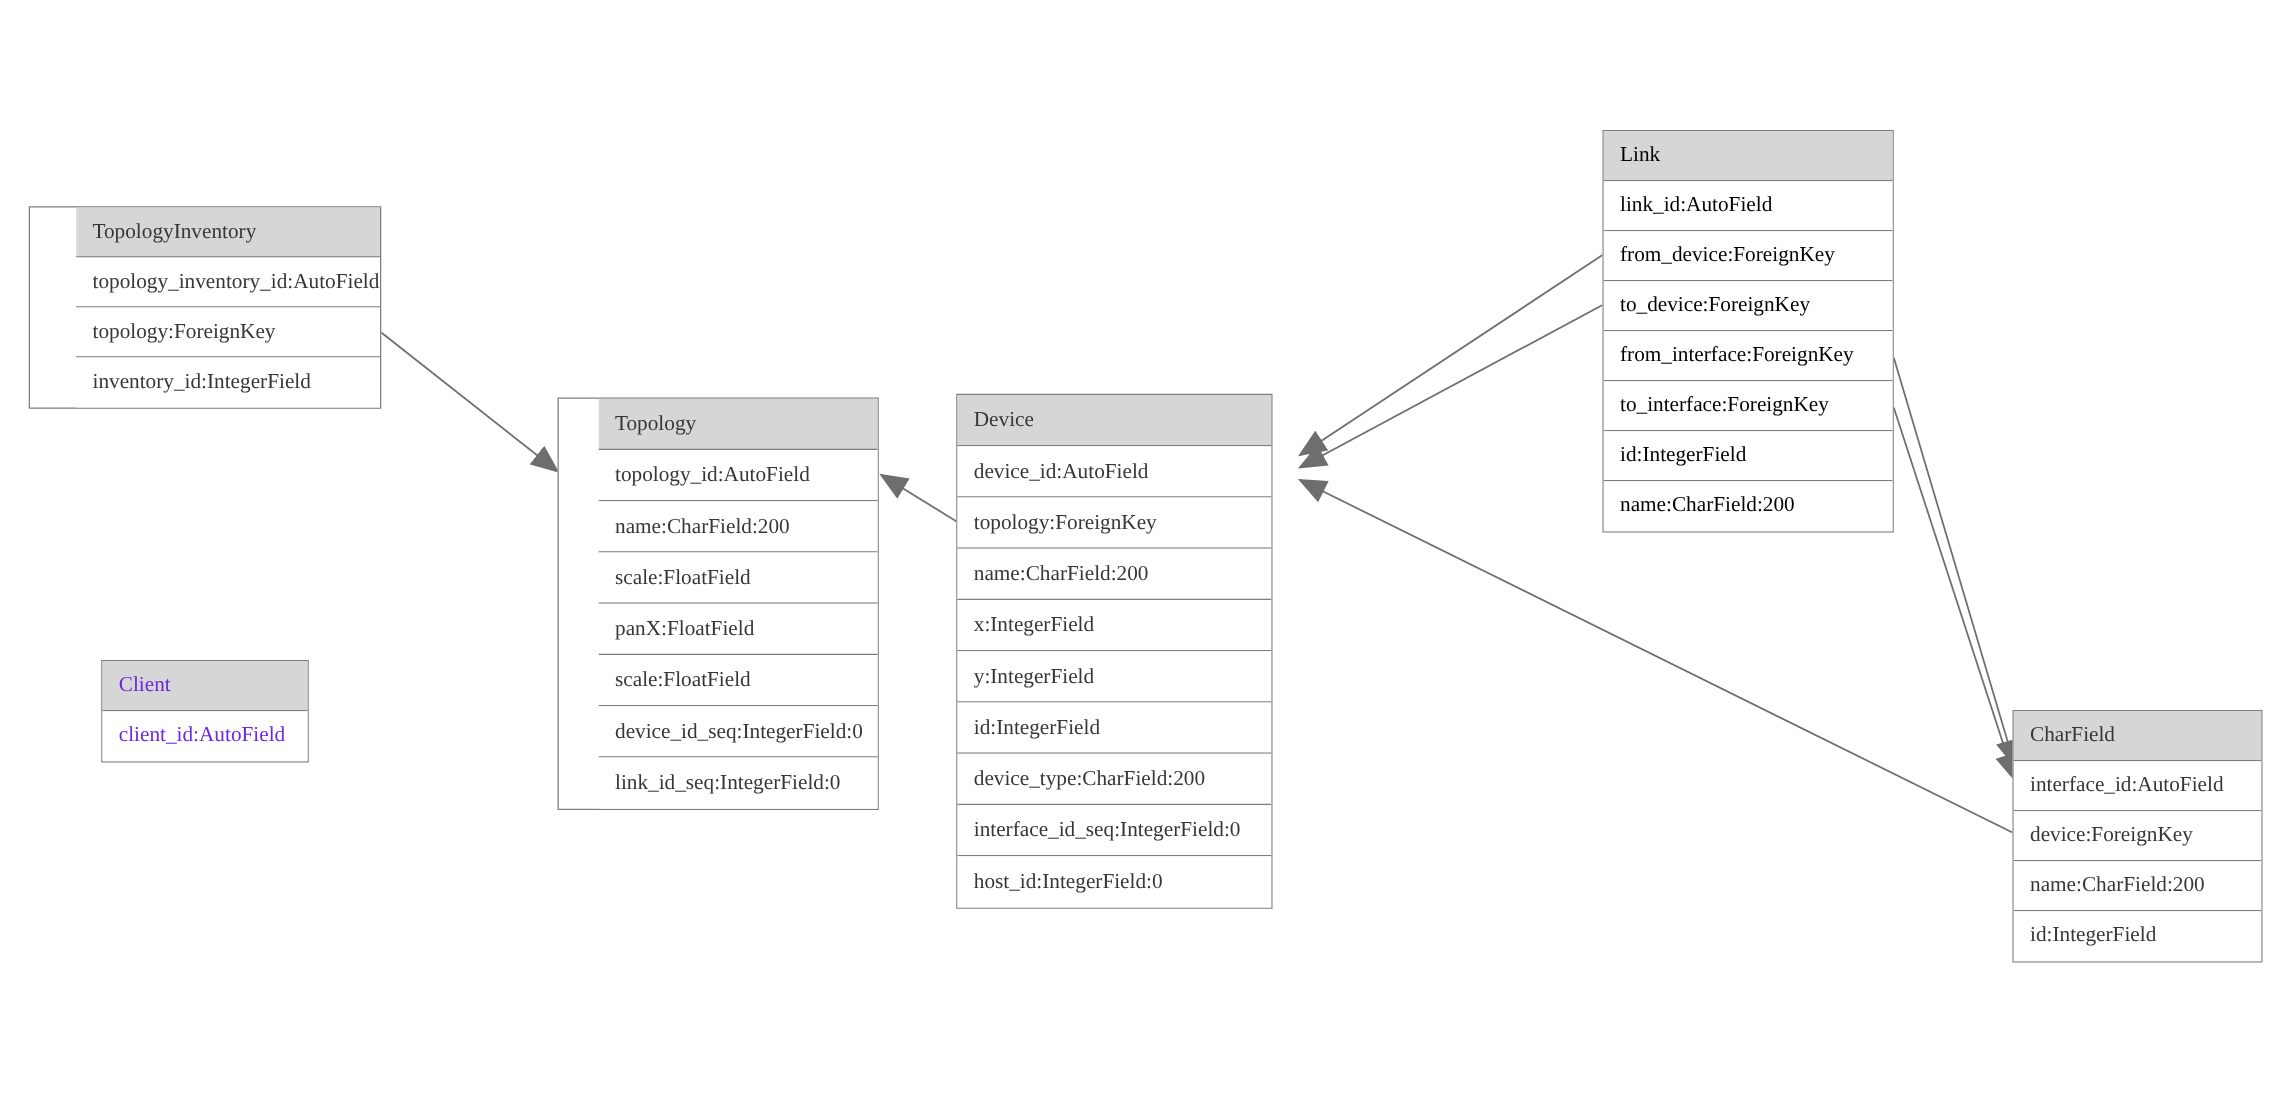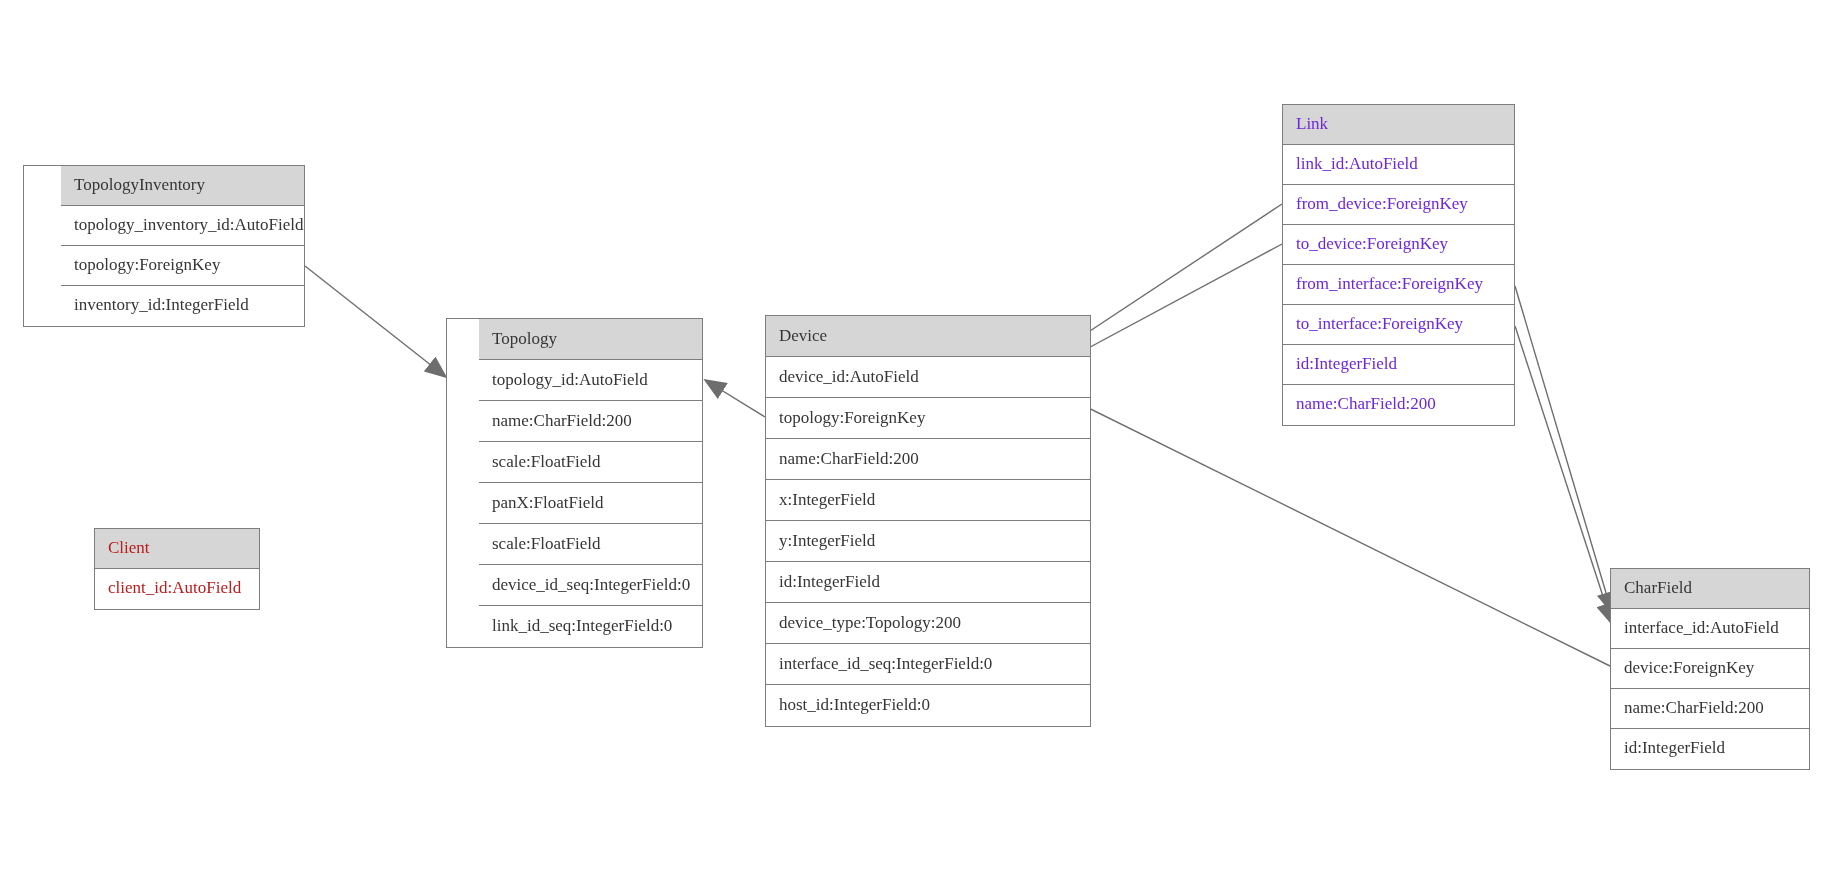--- a/index.html
+++ b/index.html
@@ -51,21 +51,21 @@
     padding: 0 4px 0 13px;
     white-space: nowrap;
     overflow: hidden;
   }
   .ent-row:last-child { border-bottom: none; }
 
   
   #e-topologyinventory { left: 23px;   top: 165px; width: 282px; }
   #e-topology          { left: 446px;  top: 318px; width: 257px; padding-left: 32px; --rh: 41px; }
   #e-client            { left: 81px;   top: 528px; width: 166px; }
-  #e-device            { left: 765px;  top: 315px; width: 326px; --rh: 41px; }
+  #e-device            { left: 765px;  top: 315px; width: 253px; --rh: 41px; }
   #e-link              { left: 1282px; top: 104px; width: 233px; }
   #e-interface         { left: 1610px; top: 568px; width: 200px; }
 
   .rel-line {
     stroke: #6e6e6e;
     stroke-width: 1.4;
     fill: none;
   }
 </style>
 </head>
@@ -98,37 +98,37 @@
   <div class="entity" id="e-topology" style="border-color: rgb(125, 125, 125); color: rgb(54, 54, 54);">
       <div class="ent-header">Topology</div>
       <div class="ent-row">topology_id:AutoField</div>
       <div class="ent-row">name:CharField:200</div>
       <div class="ent-row">scale:FloatField</div>
       <div class="ent-row">panX:FloatField</div>
       <div class="ent-row">scale:FloatField</div>
       <div class="ent-row">device_id_seq:IntegerField:0</div>
       <div class="ent-row">link_id_seq:IntegerField:0</div>
     </div>
-  <div class="entity" id="e-client" style="border-color: rgb(125, 125, 125); color: #b91c1c; margin-left: 13px;">
+  <div class="entity" id="e-client" style="border-color: rgb(125, 125, 125); color: #6d28d9;">
       <div class="ent-header">Client</div>
       <div class="ent-row">client_id:AutoField</div>
     </div>
   <div class="entity" id="e-device" style="border-color: rgb(125, 125, 125); color: rgb(54, 54, 54);">
       <div class="ent-header">Device</div>
       <div class="ent-row">device_id:AutoField</div>
       <div class="ent-row">topology:ForeignKey</div>
       <div class="ent-row">name:CharField:200</div>
       <div class="ent-row">x:IntegerField</div>
       <div class="ent-row">y:IntegerField</div>
       <div class="ent-row">id:IntegerField</div>
-      <div class="ent-row">device_type:Topology:200</div>
+      <div class="ent-row">device_type:CharField:200</div>
       <div class="ent-row">interface_id_seq:IntegerField:0</div>
       <div class="ent-row">host_id:IntegerField:0</div>
     </div>
-  <div class="entity" id="e-link" style="border-color: rgb(125, 125, 125); color: #6d28d9;">
+  <div class="entity" id="e-link" style="border-color: rgb(125, 125, 125); color: #000000;">
       <div class="ent-header">Link</div>
       <div class="ent-row">link_id:AutoField</div>
       <div class="ent-row">from_device:ForeignKey</div>
       <div class="ent-row">to_device:ForeignKey</div>
       <div class="ent-row">from_interface:ForeignKey</div>
       <div class="ent-row">to_interface:ForeignKey</div>
       <div class="ent-row">id:IntegerField</div>
       <div class="ent-row">name:CharField:200</div>
     </div>
   <div class="entity" id="e-interface" style="border-color: rgb(125, 125, 125); color: rgb(54, 54, 54);">

